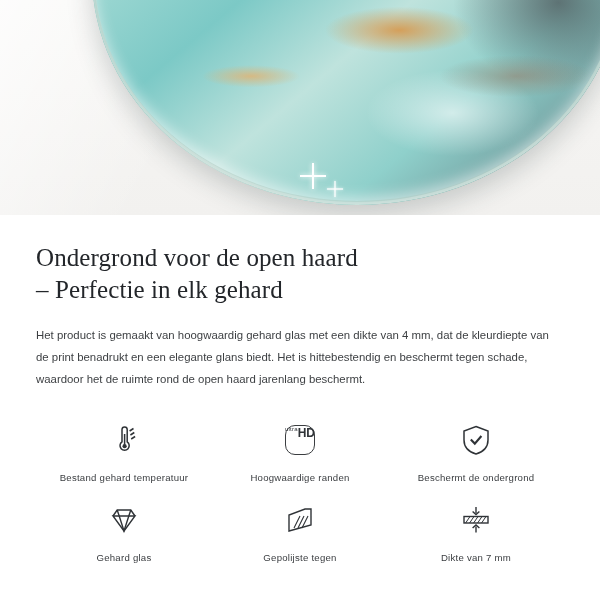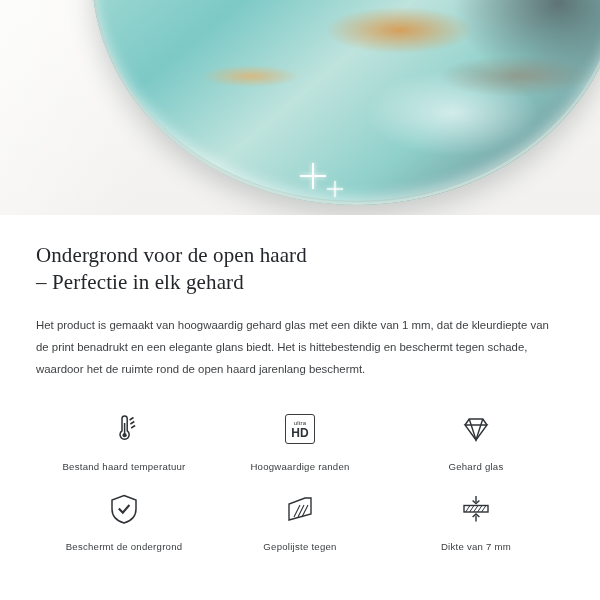--- a/index.html
+++ b/index.html
@@ -100,21 +100,21 @@
   }
   .sparkle.s1 { left: 300px; top: 163px; transform: scale(1); }
   .sparkle.s2 { left: 322px; top: 176px; transform: scale(0.62); }
 
   
   .content {
     padding: 0 36px;
   }
   .headline {
     font-family: "Liberation Serif", serif;
-    font-size: 21px;
+    font-size: 25px;
     line-height: 1.28;
     font-weight: 400;
     color: #23262a;
     margin: 27px 0 0 0;
     letter-spacing: 0.1px;
   }
   .headline .l2 { display: block; }
   .body-copy {
     margin: 18px 0 0 0;
     font-size: 11.4px;
@@ -148,24 +148,23 @@
     margin-top: 9px;
     font-size: 9.6px;
     color: #3a3d40;
     text-align: center;
     letter-spacing: 0.25px;
   }
   .ultrahd {
     width: 28px;
     height: 28px;
     border: 1.6px solid #3a3d40;
-    border-radius: 3px;
+    border-radius: 10px;
     display: flex;
-    flex-direction: column;
-    align-items: center;
+    flex-direction: row;
     justify-content: center;
     line-height: 1;
   }
   .ultrahd .u1 { font-size: 6px; letter-spacing: 0.2px; }
   .ultrahd .u2 { font-size: 12px; font-weight: bold; margin-top: 1px; }
 </style>
 </head>
 <body>
 
 <div class="page">
@@ -181,67 +180,67 @@
     <div class="sparkle s2"></div>
   </div>
 
   <div class="content">
 
     <h1 class="headline">
       <span>Ondergrond voor de open haard</span>
       <span class="l2">– Perfectie in elk gehard</span>
     </h1>
 
-    <p class="body-copy">Het product is gemaakt van hoogwaardig gehard glas met een dikte van 1 mm, dat de kleurdiepte van de print benadrukt en een elegante glans biedt. Het is hittebestendig en beschermt tegen schade, waardoor het de ruimte rond de open haard jarenlang beschermt.</p>
+    <p class="body-copy">Het product is gemaakt van hoogwaardig gehard glas met een dikte van 4 mm, dat de kleurdiepte van de print benadrukt en een elegante glans biedt. Het is hittebestendig en beschermt tegen schade, waardoor het de ruimte rond de open haard jarenlang beschermt.</p>
 
     <div class="features">
 
       <div class="feature">
         <div class="feature-icon">
           <svg width="34" height="34" viewBox="0 0 34 34" fill="none" stroke="#2f3337" stroke-width="1.5">
             <path d="M15 6.5a2.6 2.6 0 0 1 5.2 0v12.3a4.6 4.6 0 1 1-5.2 0z"></path>
             <line x1="17.6" y1="11" x2="17.6" y2="21.5"></line>
             <circle cx="17.6" cy="23.2" r="2.1" fill="#2f3337" stroke="none"></circle>
             <line x1="22.6" y1="8" x2="26.5" y2="5.5"></line>
             <line x1="23.4" y1="12" x2="27.3" y2="9.5"></line>
             <line x1="24.2" y1="16" x2="28.1" y2="13.5"></line>
           </svg>
         </div>
-        <div class="feature-label">Bestand haard temperatuur</div>
+        <div class="feature-label">Bestand gehard temperatuur</div>
       </div>
 
       <div class="feature">
         <div class="feature-icon">
           <div class="ultrahd">
             <span class="u1">ultra</span>
             <span class="u2">HD</span>
           </div>
         </div>
         <div class="feature-label">Hoogwaardige randen</div>
       </div>
 
       <div class="feature">
         <div class="feature-icon">
+          <svg width="32" height="34" viewBox="0 0 32 34" fill="none" stroke="#2f3337" stroke-width="1.5">
+            <path d="M16 3.5 28 8v9c0 7.5-5.3 12-12 14-6.7-2-12-6.5-12-14V8z"></path>
+            <path d="M10.8 16.6l4 4 6.6-7.6" stroke-width="2.1"></path>
+          </svg>
+        </div>
+        <div class="feature-label">Beschermt de ondergrond</div>
+      </div>
+
+      <div class="feature">
+        <div class="feature-icon">
           <svg width="34" height="32" viewBox="0 0 34 32" fill="none" stroke="#2f3337" stroke-width="1.4">
             <path d="M6 12h22L17 27z"></path>
             <path d="M6 12l4.2-6h13.6L28 12"></path>
             <path d="M10.2 6l2 6M23.8 6l-2 6M12.2 12L17 27l4.8-15"></path>
           </svg>
         </div>
         <div class="feature-label">Gehard glas</div>
-      </div>
-
-      <div class="feature">
-        <div class="feature-icon">
-          <svg width="32" height="34" viewBox="0 0 32 34" fill="none" stroke="#2f3337" stroke-width="1.5">
-            <path d="M16 3.5 28 8v9c0 7.5-5.3 12-12 14-6.7-2-12-6.5-12-14V8z"></path>
-            <path d="M10.8 16.6l4 4 6.6-7.6" stroke-width="2.1"></path>
-          </svg>
-        </div>
-        <div class="feature-label">Beschermt de ondergrond</div>
       </div>
 
       <div class="feature">
         <div class="feature-icon">
           <svg width="32" height="32" viewBox="0 0 32 32" fill="none" stroke="#2f3337" stroke-width="1.4">
             <path d="M5 27V11L21 5h6v16z"></path>
             <path d="M10 24l6-12M14 24l6-12M18 24l6-12" stroke-width="1.1"></path>
           </svg>
         </div>
         <div class="feature-label">Gepolijste tegen</div>

